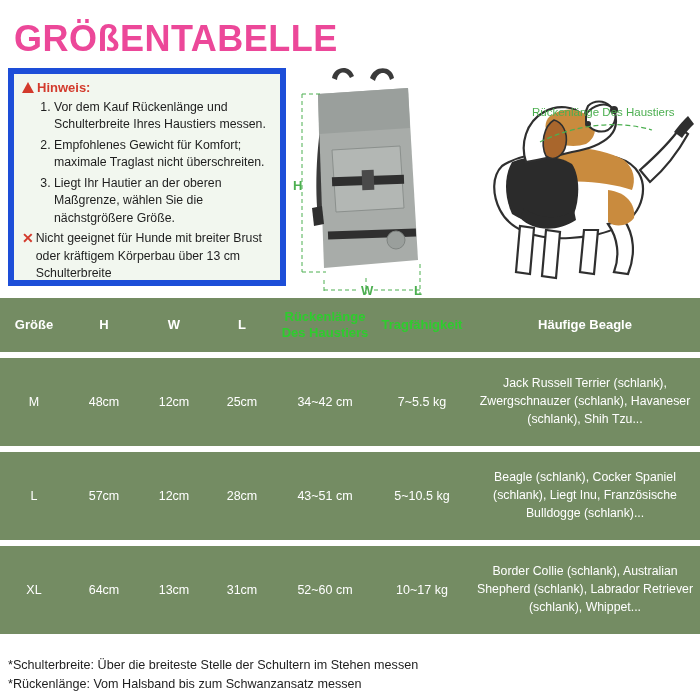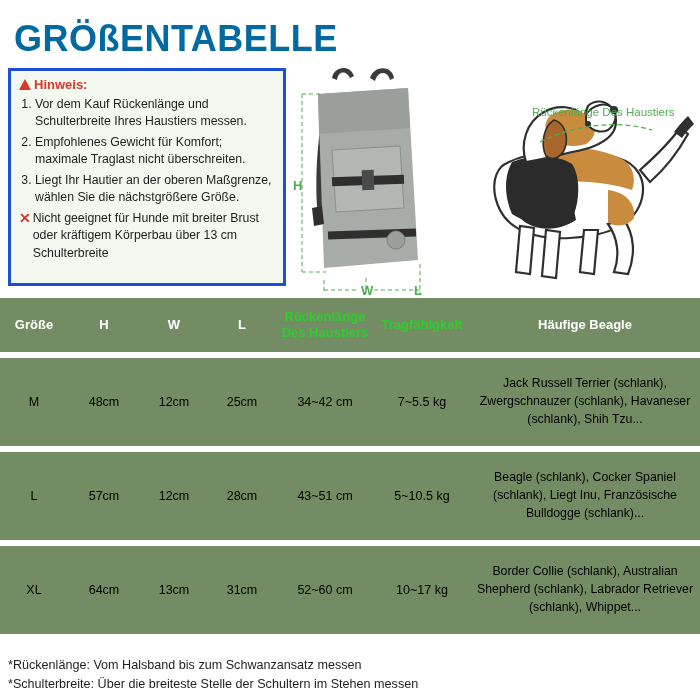--- a/index.html
+++ b/index.html
@@ -15,32 +15,32 @@
     width: 700px; height: 700px;
     background: #ffffff;
   }
 
   
   .title {
     position: absolute;
     left: 14px; top: 18px;
     font-size: 36px;
     font-weight: bold;
-    color: #0369a1;
+    color: #ec4899;
     letter-spacing: 0.5px;
     white-space: nowrap;
   }
 
   
   .notice {
     position: absolute;
     left: 8px; top: 68px;
     width: 278px; height: 218px;
     background: #f2f7ef;
-    border: 3px solid #1d4ed8;
+    border: 6px solid #1d4ed8;
     padding: 6px 8px 4px 8px;
   }
   .notice-head {
     display: flex;
     align-items: center;
     font-size: 13px;
     font-weight: bold;
     color: #d33a2c;
     margin-bottom: 4px;
   }
@@ -51,21 +51,21 @@
     border-right: 6px solid transparent;
     border-bottom: 11px solid #d33a2c;
     margin-right: 3px;
   }
   .notice ol {
     margin: 0; padding: 0 0 0 16px;
     font-size: 12.3px;
     color: #1e1e1e;
     line-height: 1.42;
   }
-  .notice ol li { margin-bottom: 3px; }
+  .notice ol li { margin-bottom: 3px; margin-left: 16px; }
   .notice-x {
     display: flex;
     align-items: flex-start;
     font-size: 12.3px;
     line-height: 1.42;
     color: #1e1e1e;
     margin-top: 2px;
   }
   .x-mark {
     color: #d33a2c;
@@ -102,21 +102,21 @@
     font-weight: bold;
     height: 54px;
     vertical-align: middle;
     text-align: center;
     padding: 2px 4px;
     line-height: 1.25;
   }
   .tbl th.hl { color: #2ecc2e; }
   .tbl td {
     background: #748c63;
-    color: #000000;
+    color: #ffffff;
     font-size: 12.5px;
     text-align: center;
     vertical-align: middle;
     height: 88px;
     padding: 4px 6px;
     line-height: 1.45;
   }
   .tbl td.breeds { font-size: 12.3px; }
 
   
@@ -282,17 +282,17 @@
           <td>31cm</td>
           <td>52~60 cm</td>
           <td>10~17 kg</td>
           <td class="breeds">Border Collie (schlank), Australian Shepherd (schlank), Labrador Retriever (schlank), Whippet...</td>
         </tr>
       </tbody>
     </table>
   </div>
 
   <div class="foot">
+    <div>*Schulterbreite: Über die breiteste Stelle der Schultern im Stehen messen</div>
     <div>*Rückenlänge: Vom Halsband bis zum Schwanzansatz messen</div>
-    <div>*Schulterbreite: Über die breiteste Stelle der Schultern im Stehen messen</div>
   </div>
 
 </div>
 
 </body></html>

